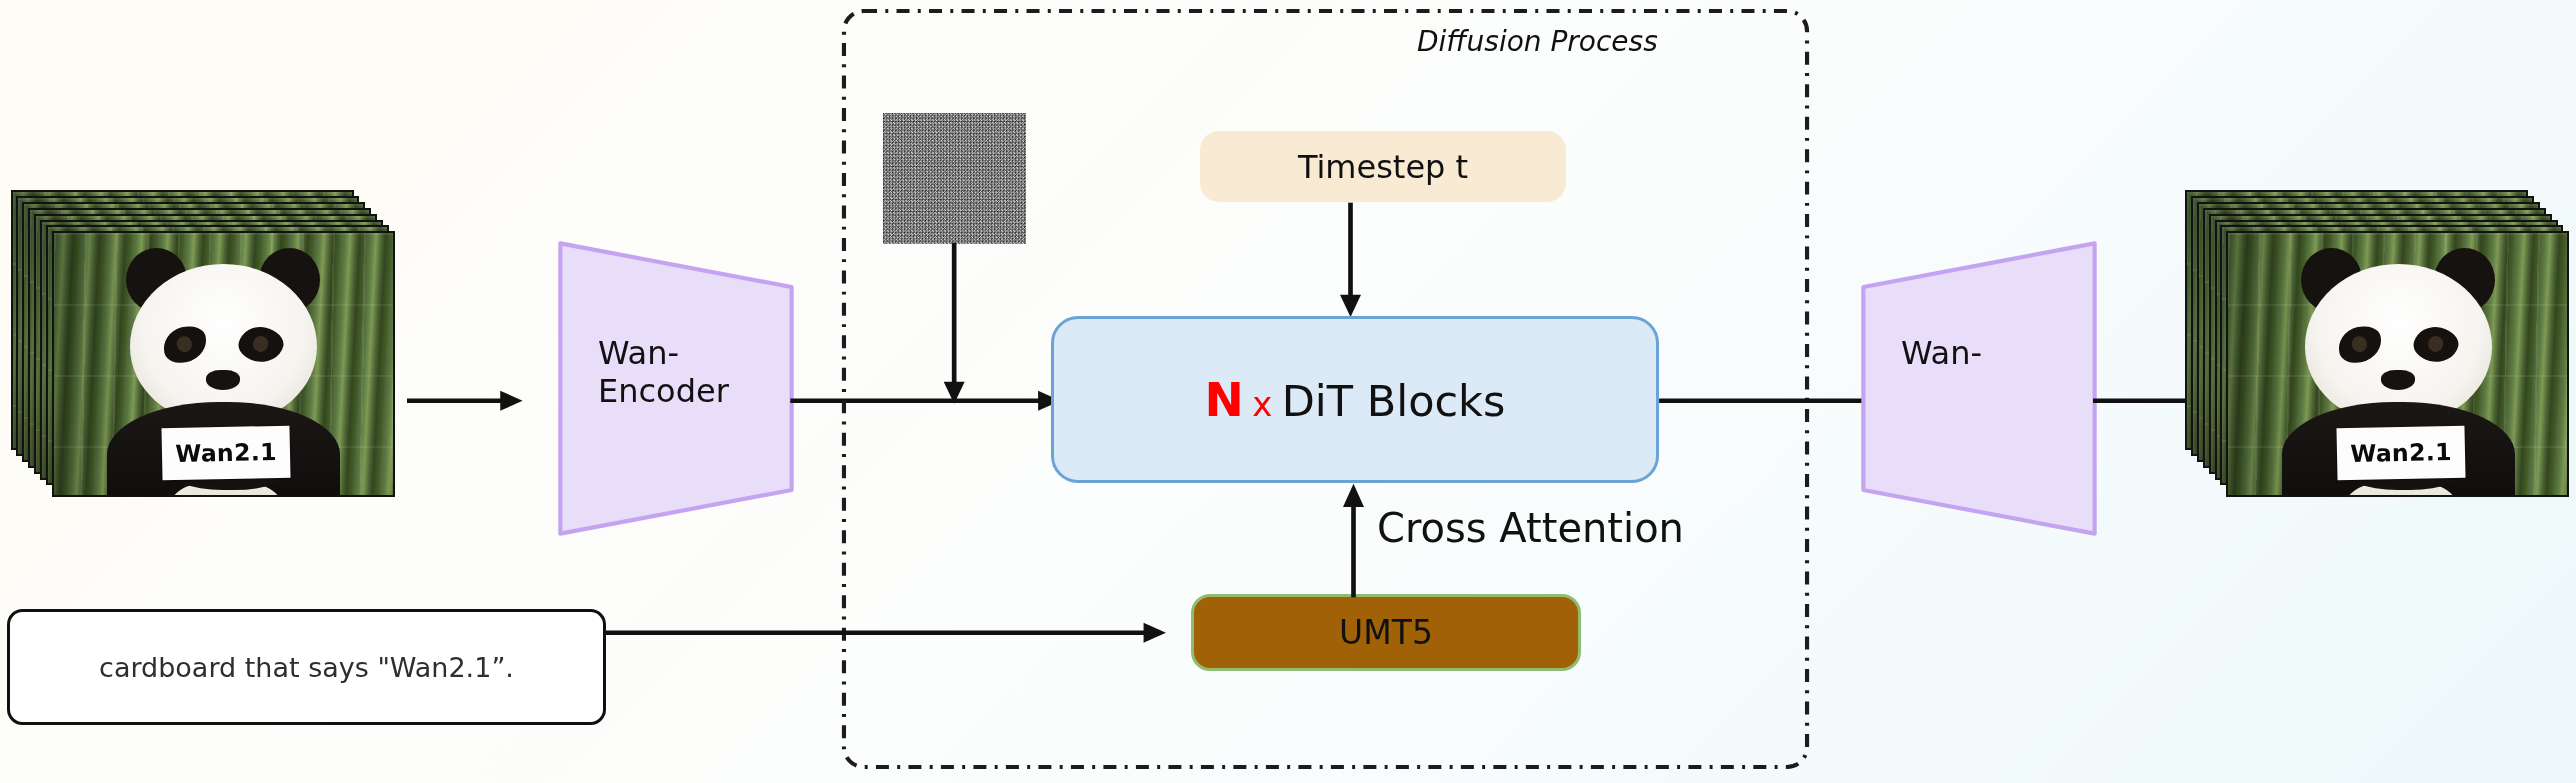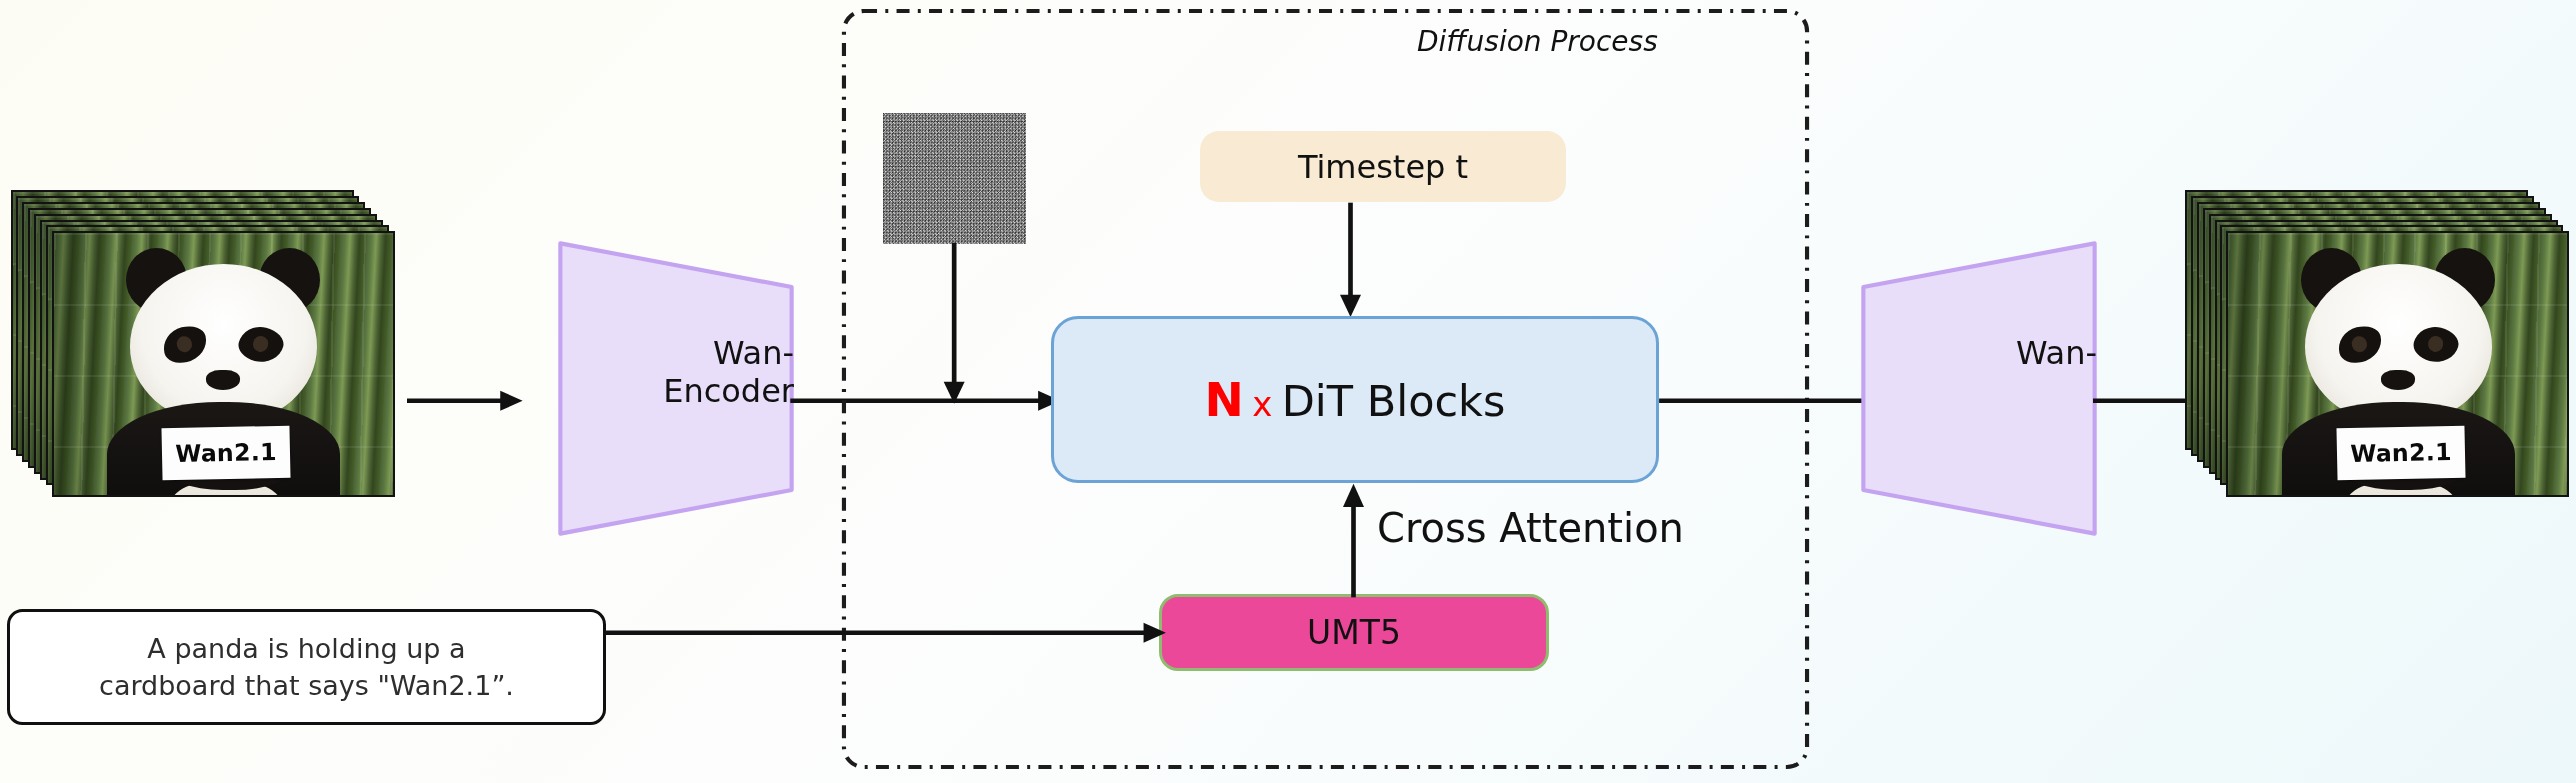--- a/index.html
+++ b/index.html
@@ -51,29 +51,29 @@
     display:flex;align-items:center;justify-content:center;
     color:#0a0a0a;font-weight:700;letter-spacing:0.3px;
     font-family:"DejaVu Sans", sans-serif;
     transform:rotate(-1.2deg);
   }
 
   
   .trap{position:absolute;}
   .trap svg{display:block;overflow:visible;}
   .trap-label{
-    position:absolute;left:0;right:0;text-align:right;
-    color:#111;line-height:1.18;font-weight:400;
+    position:absolute;left:0;right:0;text-align:left;
+    color:#111;line-height:1.18;font-weight:400;padding-left:40px;
   }
 
   
   .rbox{position:absolute;box-sizing:border-box;display:flex;align-items:center;justify-content:center;text-align:center;}
   #dit-box{background:#dce9f7;border:3px solid #6ba3d6;border-radius:27px;}
   #timestep-box{background:#f8ead3;border:none;border-radius:19px;}
-  #umt5-box{background:#ec4899;border:3px solid #8fbc6e;border-radius:19px;}
+  #umt5-box{background:#a16207;border:3px solid #8fbc6e;border-radius:19px;margin-left:32px;}
   #prompt-box{background:#ffffff;border:3px solid #101010;border-radius:15.4px;}
 
   
   #diffusion-region{
     position:absolute;box-sizing:border-box;border-radius:20px;
     border:0;
   }
   #diffusion-region svg{position:absolute;inset:0;overflow:visible;}
   #diffusion-label{position:absolute;font-style:italic;color:#111;white-space:nowrap;}
 
@@ -212,21 +212,20 @@
   <span style="font-size:33px;color:#111;">UMT5</span>
 </div>
 
 <svg class="conn" style="left:1336px;top:483px;width:35px;height:115px;" viewBox="0 0 60 195">
   <line x1="30" y1="195" x2="30" y2="28"></line>
   <polygon points="30,0 12,40 48,40"></polygon>
 </svg>
 <div class="flow-label" style="left:1377px;top:505px;font-size:40px;">Cross Attention</div>
 
 <div class="rbox" id="prompt-box" style="left:7px;top:609px;width:599px;height:116px;flex-direction:column;gap:5.9px;">
-  <span style="font-size:27px;color:#2e2e2e;">A panda is holding up a</span>
   <span style="font-size:27px;color:#2e2e2e;">cardboard that says "Wan2.1”.</span>
 </div>
 
 <svg class="conn" style="left:604px;top:618px;width:564px;height:29.5px;" viewBox="0 0 955 50">
   <line x1="0" y1="25" x2="924" y2="25"></line>
   <polygon points="952,25 914,8 914,42"></polygon>
 </svg>
 
 <div class="trap" style="left:1861px;top:241px;width:236px;height:295px;">
   <svg width="236" height="295" viewBox="0 0 400 500">

